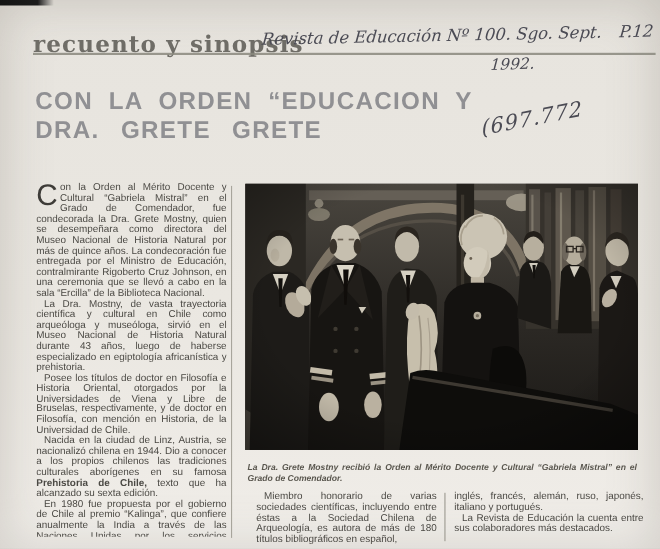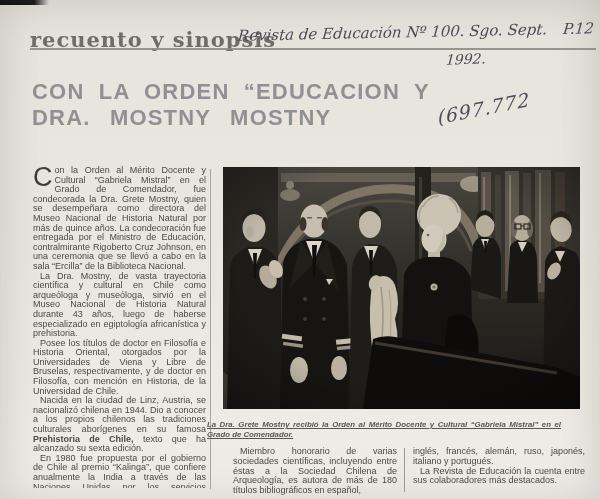--- a/index.html
+++ b/index.html
@@ -71,23 +71,23 @@
   .vrule-main{
     position:absolute;left:210px;top:169px;width:1px;height:320px;
     background:#a8a59c;
   }
   .photo{
     position:absolute;left:223px;top:167px;width:357px;height:242px;margin:0;
     background:#262421;
   }
   .photo svg{display:block;width:100%;height:100%;}
   .caption{
-    position:absolute;left:207px;top:420px;width:354px;
+    position:absolute;left:225px;top:420px;width:354px;
     font-size:7.8px;line-height:10px;font-weight:bold;font-style:italic;
-    color:#59564e;text-align:justify;text-decoration:underline;
+    color:#59564e;text-align:justify;
   }
   .bottom-cols{
     position:absolute;left:233px;top:447px;width:359px;
     display:flex;align-items:stretch;
     font-size:9px;line-height:9.8px;color:#4b4944;
   }
   .bcol-left{width:164px;text-align:justify;}
   .bcol-left p,.bcol-right p{margin:0;text-indent:7px;}
   .bcol-divider{width:1px;background:#9b988f;margin:1px 8px 4px 7px;}
   .bcol-right{width:172px;text-align:justify;}
@@ -104,21 +104,21 @@
   <div class="hw hw-citation">
     <span>Revista de Educación Nº 100. Sgo. Sept.</span>
     <span>P.12</span>
   </div>
   <div class="hw hw-year">1992.</div>
 
   <div class="masthead-rule"></div>
 
   <h1 class="headline">
     <div class="hl1">CON LA ORDEN “EDUCACION Y</div>
-    <div class="hl3">DRA. MOSTNY MOSTNY</div>
+    <div class="hl3">DRA. GRETE GRETE</div>
   </h1>
 
   <div class="hw hw-number">(697.772</div>
 
   <div class="body-col">
     <p class="first"><span class="dropcap">C</span><span>on la Orden al Mérito Docente y Cultural “Gabriela Mistral” en el Grado de Comendador, fue condecorada la Dra. Grete Mostny, quien se desempeñara como directora del Museo Nacional de Historia Natural por más de quince años. La condecoración fue entregada por el Ministro de Educación, contralmirante Rigoberto Cruz Johnson, en una ceremonia que se llevó a cabo en la sala “Ercilla” de la Biblioteca Nacional.</span></p>
     <p>La Dra. Mostny, de vasta trayectoria científica y cultural en Chile como arqueóloga y museóloga, sirvió en el Museo Nacional de Historia Natural durante 43 años, luego de haberse especializado en egiptología africanística y prehistoria.</p>
     <p>Posee los títulos de doctor en Filosofía e Historia Oriental, otorgados por la Universidades de Viena y Libre de Bruselas, respectivamente, y de doctor en Filosofía, con mención en Historia, de la Universidad de Chile.</p>
     <p><span>Nacida en la ciudad de Linz, Austria, se nacionalizó chilena en 1944. Dio a conocer a los propios chilenos las tradiciones culturales aborígenes en su famosa </span><b>Prehistoria de Chile,</b><span> texto que ha alcanzado su sexta edición.</span></p>
     <p>En 1980 fue propuesta por el gobierno de Chile al premio “Kalinga”, que confiere anualmente la India a través de las Naciones Unidas por los servicios prestados en beneficio de las Ciencias, Educación y Cultura.</p>

